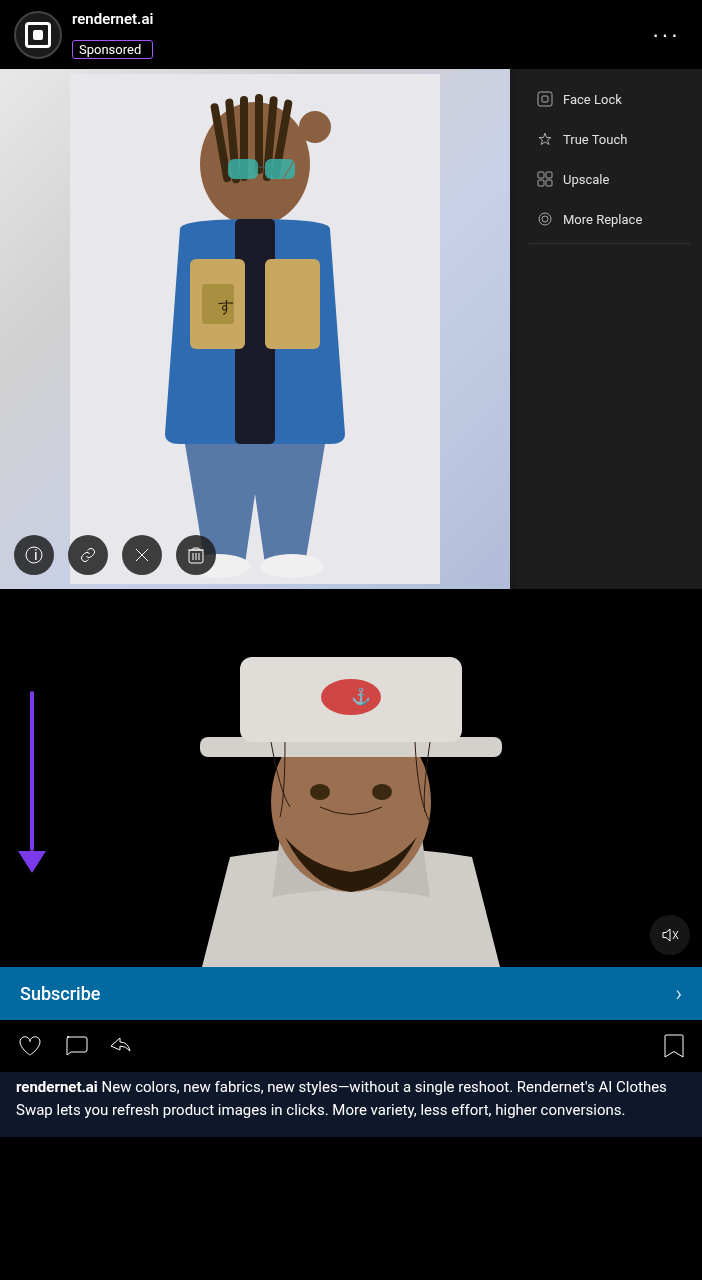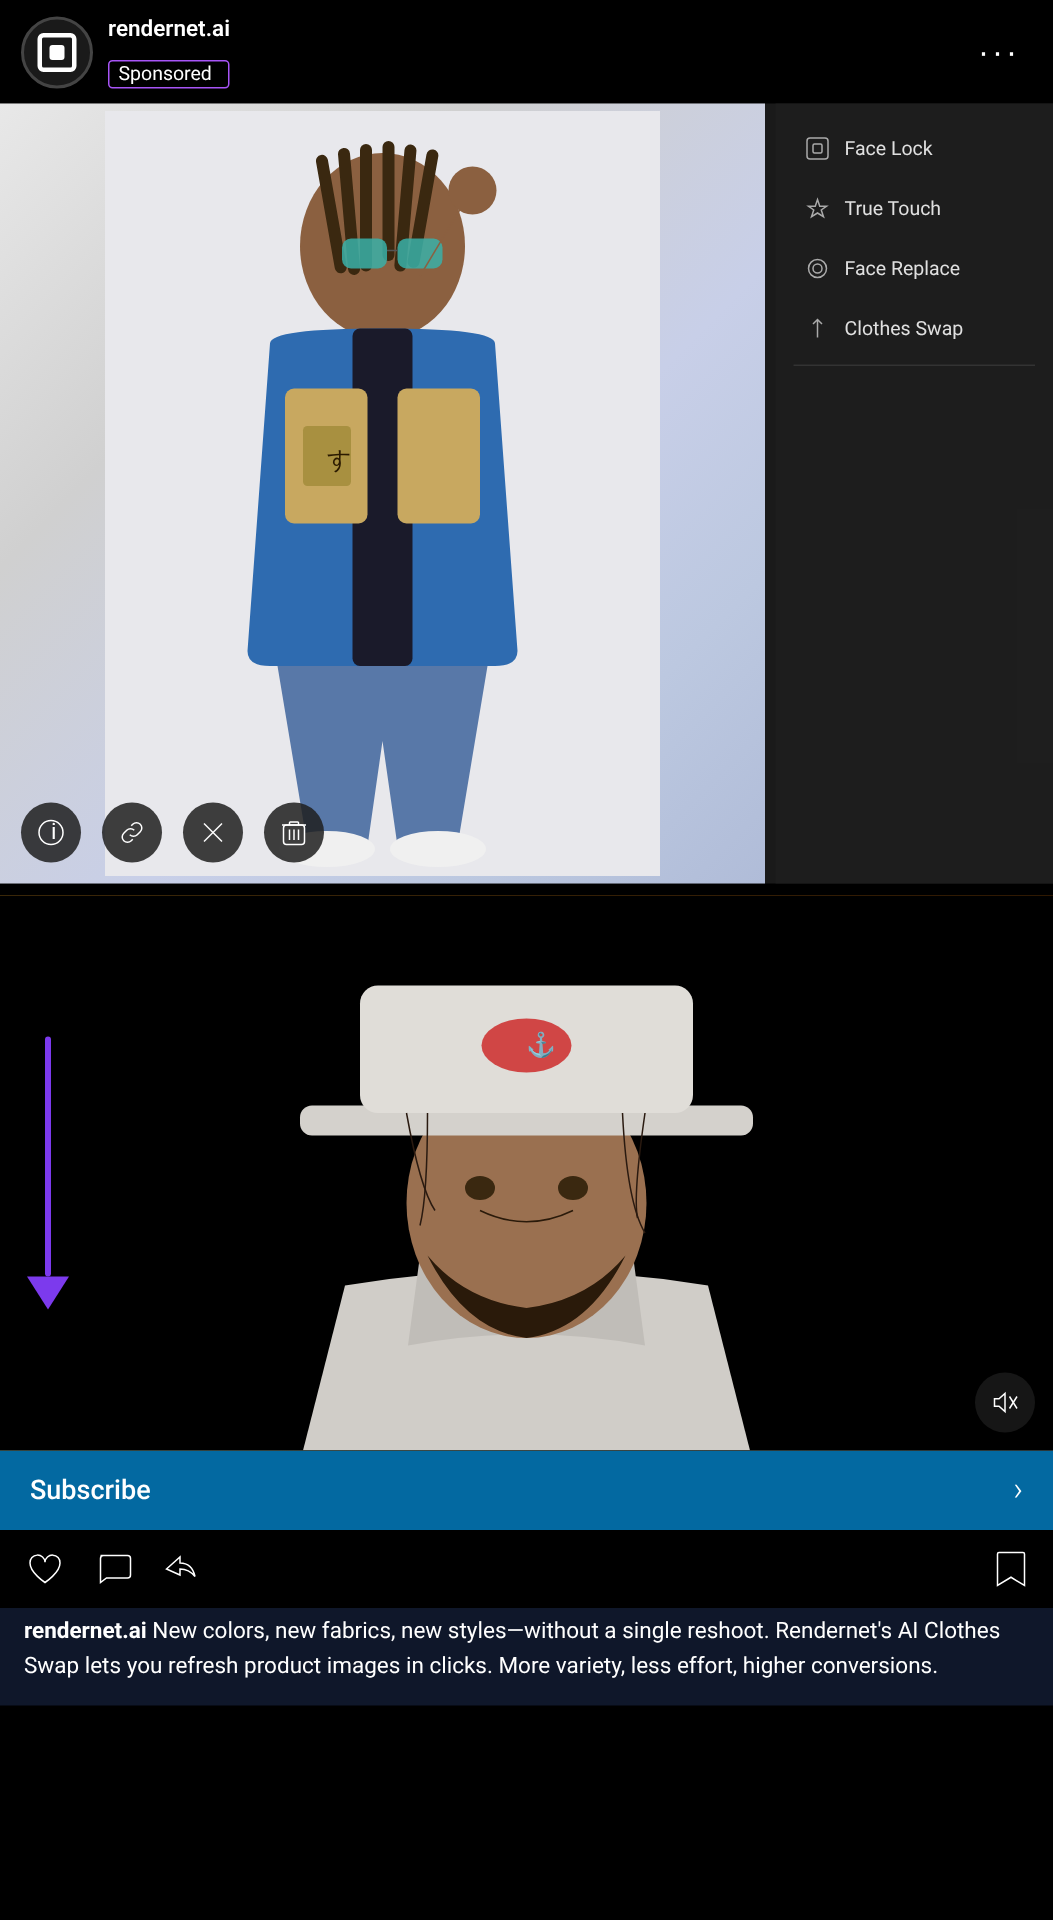--- a/index.html
+++ b/index.html
@@ -387,40 +387,43 @@
 
     <div class="toolbar-item">
       <span class="toolbar-icon">
         <svg width="16" height="16" viewBox="0 0 16 16" fill="none">
           <path d="M8 2 L9.5 6.5 L14 6.5 L10.5 9 L12 13.5 L8 11 L4 13.5 L5.5 9 L2 6.5 L6.5 6.5 Z" stroke="#aaa" strokewidth="1" fill="none"></path>
         </svg>
       </span>
       <span class="toolbar-label">True Touch</span>
     </div>
 
+    <div class="toolbar-item">
+      <span class="toolbar-icon">
+        <svg width="16" height="16" viewBox="0 0 16 16" fill="none">
+          <rect x="1" y="1" width="6" height="6" rx="1" stroke="#aaa" strokewidth="1.2"></rect>
+          <rect x="9" y="1" width="6" height="6" rx="1" stroke="#aaa" strokewidth="1.2"></rect>
+          <rect x="1" y="9" width="6" height="6" rx="1" stroke="#aaa" strokewidth="1.2"></rect>
+          <rect x="9" y="9" width="6" height="6" rx="1" stroke="#aaa" strokewidth="1.2"></rect>
+        </svg>
+      </span>
+      <span class="toolbar-label">Upscale</span>
+    </div>
 
 
     <div class="toolbar-item">
       <span class="toolbar-icon">
         <svg width="16" height="16" viewBox="0 0 16 16" fill="none">
           <circle cx="8" cy="8" r="6" stroke="#aaa" strokewidth="1.2"></circle>
           <circle cx="8" cy="8" r="3" stroke="#aaa" strokewidth="1.2"></circle>
         </svg>
       </span>
-      <span class="toolbar-label">Face Replace</span>
-    </div>
-
-    <div class="toolbar-item">
-      <span class="toolbar-icon">
-        <svg width="16" height="16" viewBox="0 0 16 16" fill="none">
-          <path d="M8 2 L8 14 M5 5 L8 2 L11 5" stroke="#aaa" strokewidth="1.2" strokelinecap="round" strokelinejoin="round"></path>
-        </svg>
-      </span>
-      <span class="toolbar-label">Clothes Swap</span>
-    </div>
+      <span class="toolbar-label">More Replace</span>
+    </div>
+
     <div class="toolbar-divider"></div>
 
   </div>
 </div>
 
 <div class="video-section">
   <div class="video-bg">
 
     <svg width="702" height="370" viewBox="0 0 702 370">
 

